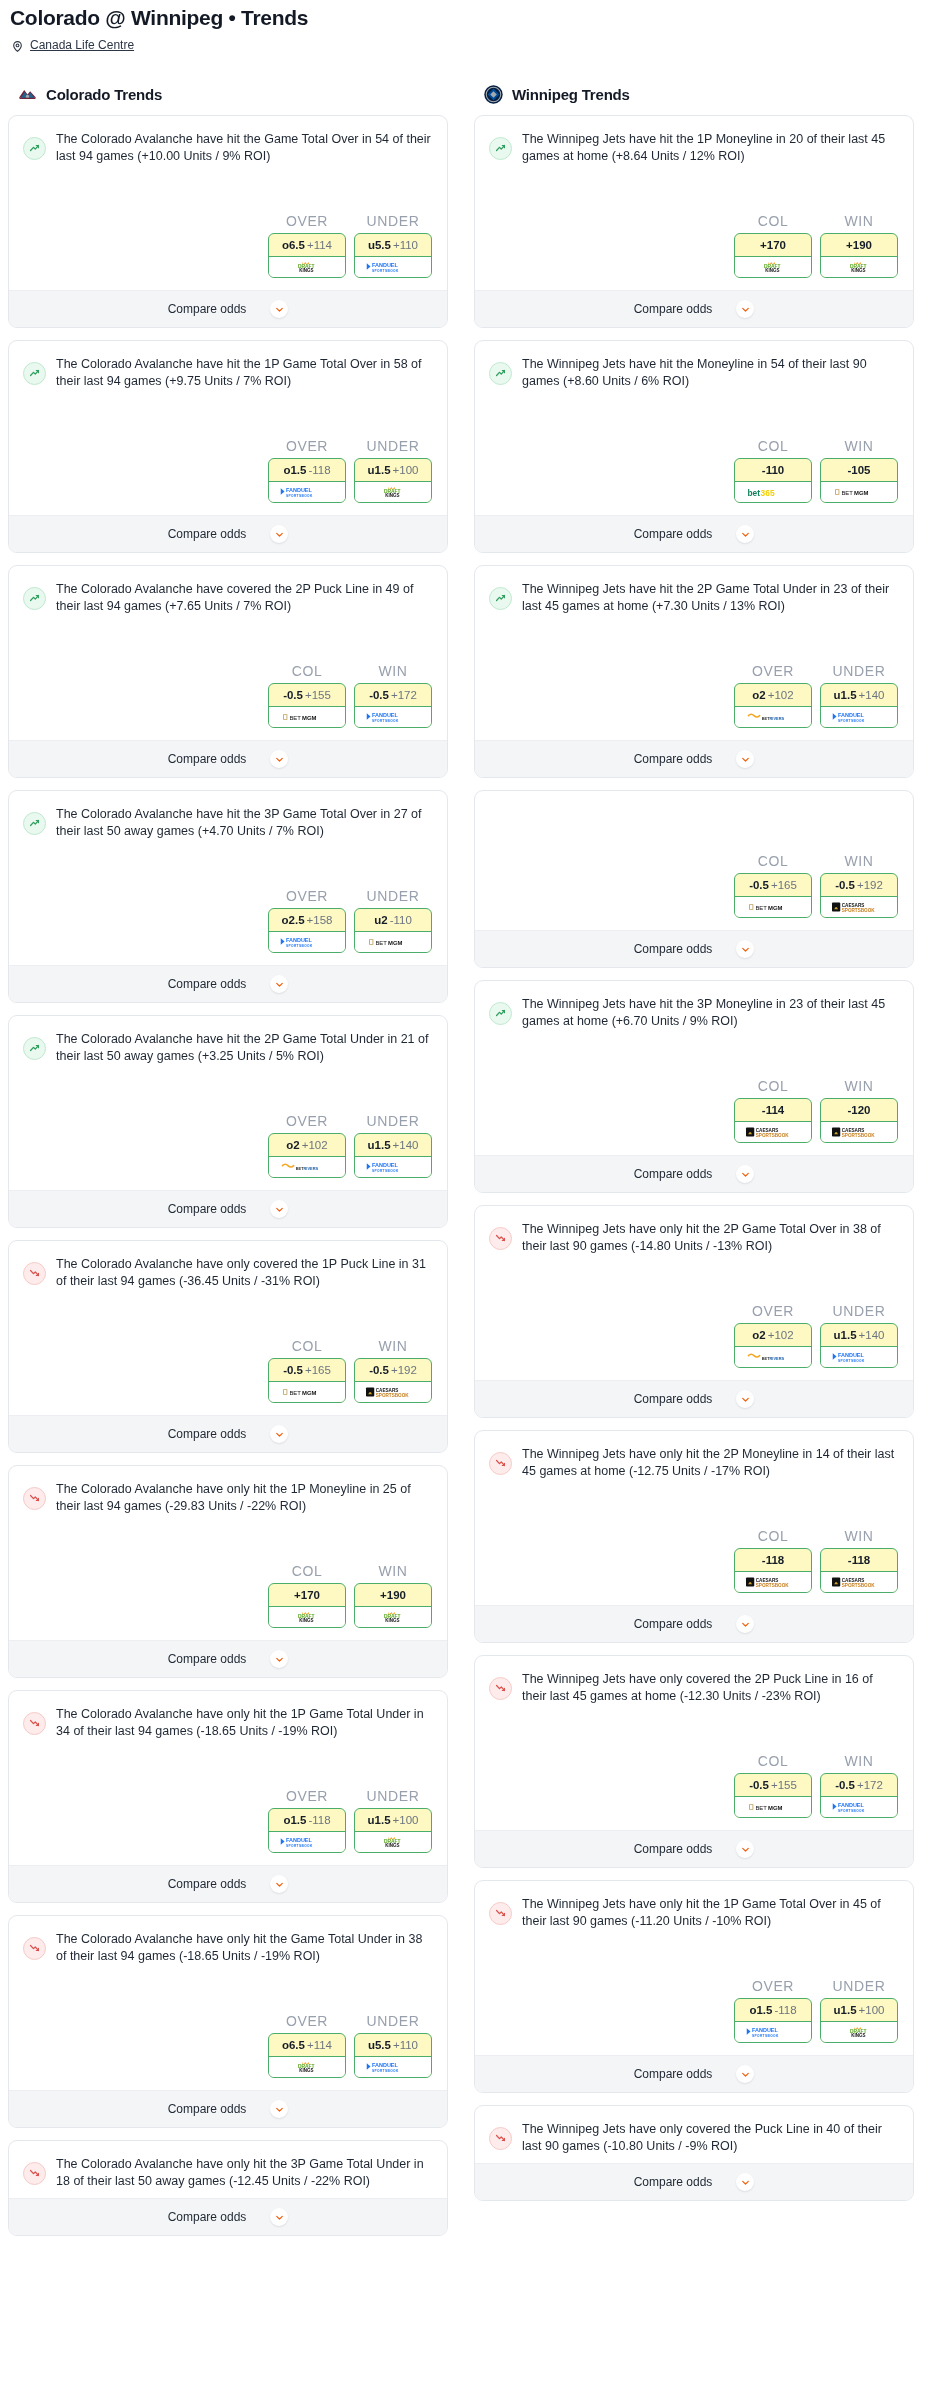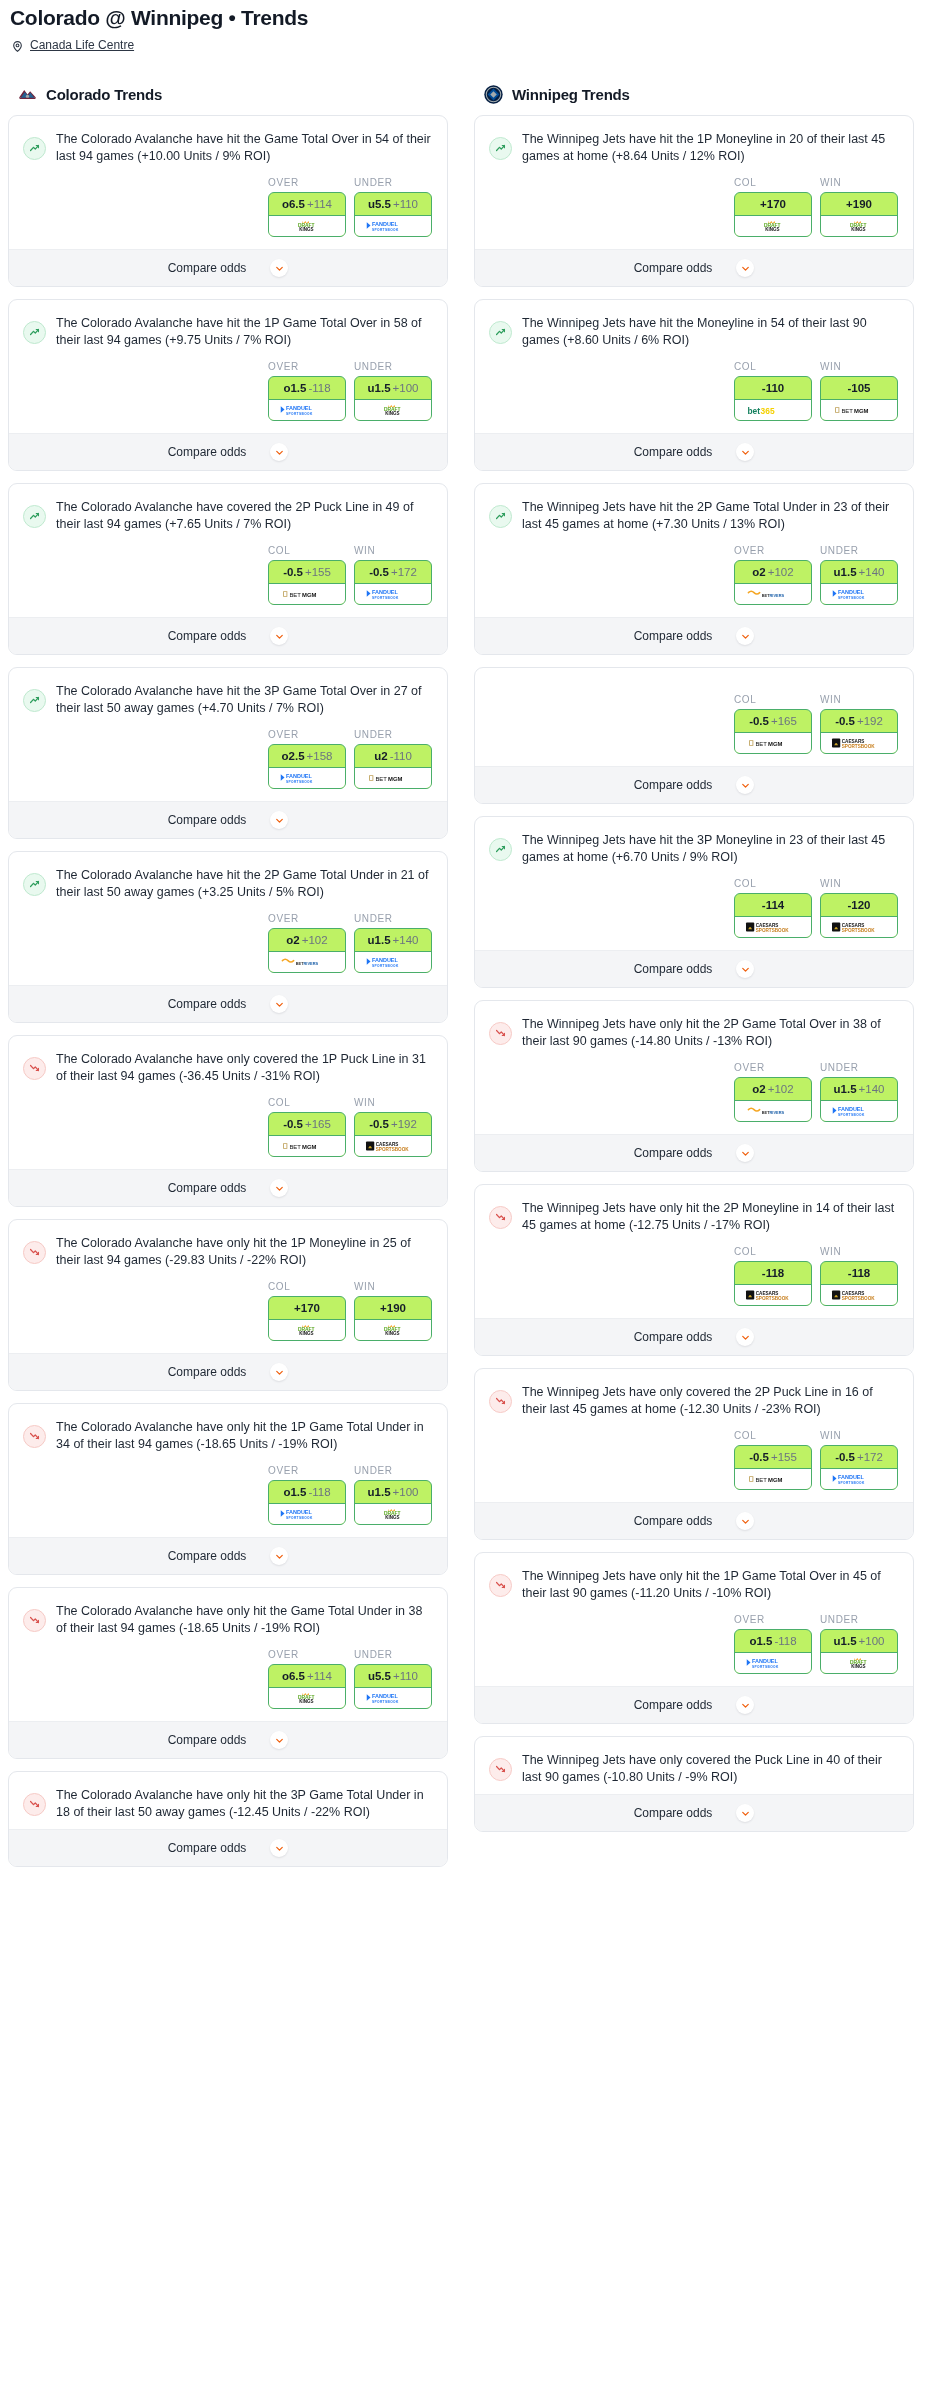--- a/index.html
+++ b/index.html
@@ -73,32 +73,33 @@
   }
 
   .odds-area {
     display: flex;
     justify-content: flex-end;
     gap: 8px;
     padding: 12px 1px 4px 0;
   }
   .odds-col { width: 78px; flex: 0 0 78px; }
   .odds-label {
-    font-size: 10px;
+    font-size: 14px;
     letter-spacing: 0.6px;
     color: #98a0ad;
-    text-align: left;
+    text-align: center;
     padding-bottom: 4px;
     text-transform: uppercase;
+    margin-top: 36px;
   }
   .odds-pill {
     border: 1px solid #d7dbe2;
     border-radius: 6px;
     overflow: hidden;
-    background: #bef264;
+    background: #fef9c3;
   }
   .odds-val {
     border-bottom: 1px solid #dfe3e9;
     text-align: center;
     padding: 5px 2px 5px 2px;
     font-size: 11.5px;
     font-weight: 700;
     color: #151d29;
     white-space: nowrap;
   }

